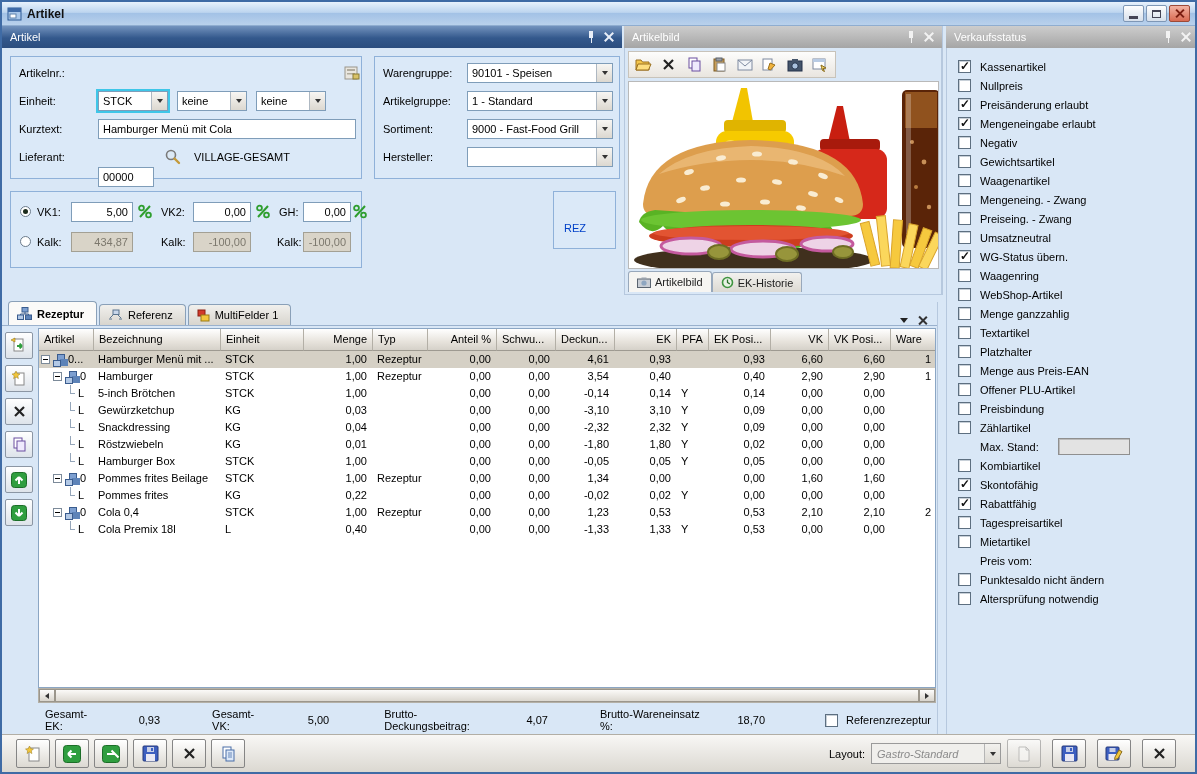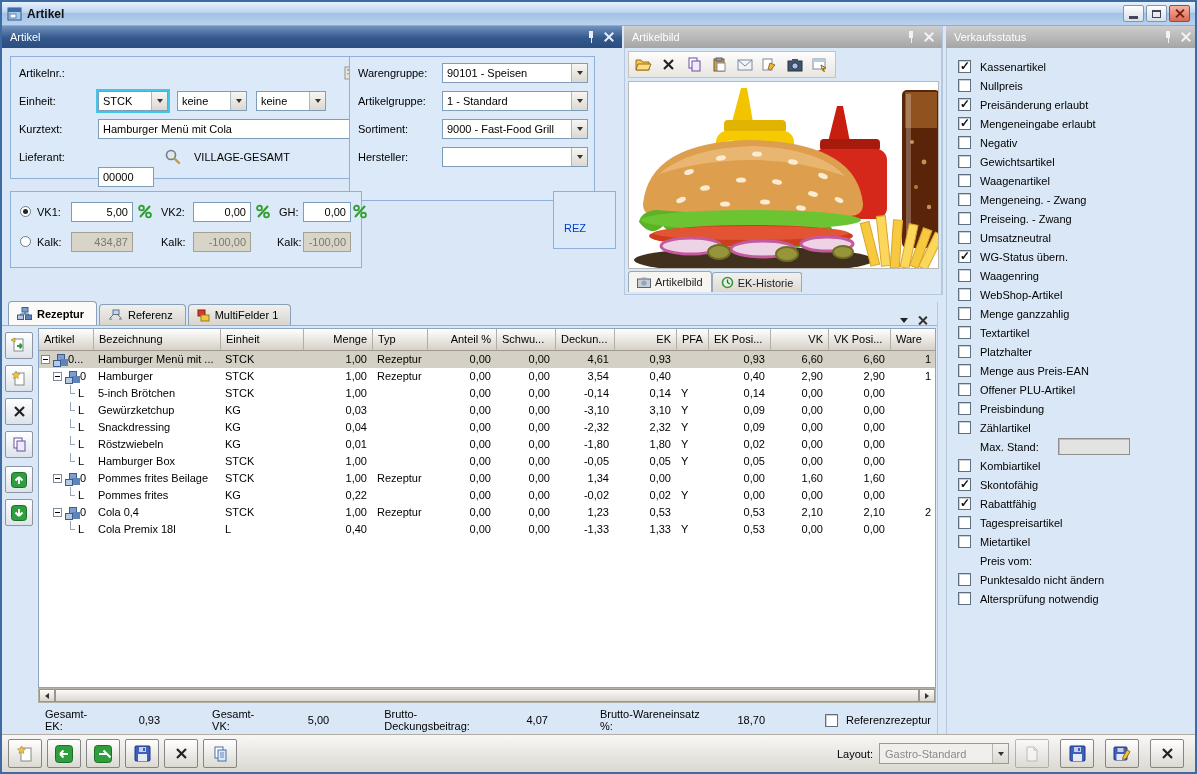--- a/index.html
+++ b/index.html
@@ -32,21 +32,21 @@
   .hdr-x { position:relative; width:10px; height:10px; }
   .hdr-x::before,.hdr-x::after { content:""; position:absolute; left:4px; top:-1px; width:2px; height:12px; background:currentColor; }
   .hdr-x::before{ transform:rotate(45deg);} .hdr-x::after{ transform:rotate(-45deg);}
   .hdr-blue .pin,.hdr-blue .hdr-x{ color:#e8eef8; } .hdr-gray .pin,.hdr-gray .hdr-x{ color:#f2f2f2; }
 
   
   .panel-artikel { position:absolute; left:0; top:0; width:620px; height:276px; }
   .artikel-body { position:absolute; top:22px; left:0; right:0; bottom:0; background:#d9e7f6; }
   .gbox { position:absolute; border:1px solid #8fb1d9; background:#dbe9f8; }
   #g1 { left:8px; top:8px; width:352px; height:123px; }
-  #g2 { left:347px; top:8px; width:246px; height:145px; }
+  #g2 { left:372px; top:8px; width:246px; height:123px; }
   #g3 { left:8px; top:143px; width:352px; height:77px; }
   #g4 { left:368px; top:143px; width:178px; height:58px; }
   #g5 { left:551px; top:143px; width:63px; height:58px; }
   .flabel { position:absolute; left:8px; line-height:20px; }
   .txt { position:absolute; height:20px; border:1px solid #7f9db9; background:#fff; padding:0 4px; line-height:18px; overflow:hidden; white-space:nowrap; }
   .txt.dis { background:#d9d4c8; color:#7c786d; border-color:#a3a094; }
   .txt.rnum { text-align:right; }
   .combo { position:absolute; height:20px; border:1px solid #7f9db9; background:#fff; display:flex; align-items:center; }
   .combo .cval { flex:1; padding:0 4px; overflow:hidden; white-space:nowrap; }
   .combo .cbtn { width:16px; align-self:stretch; border-left:1px solid #aeb8c2; background:linear-gradient(#f7f6f3,#dcd8d0); display:flex; align-items:center; justify-content:center; }
@@ -117,25 +117,25 @@
   .harrow { width:16px; height:13px; background:linear-gradient(#fdfdfc,#d9d5cd); border:1px solid #9b968c; display:flex; align-items:center; justify-content:center; }
   .tri-l { width:0; height:0; border-top:3px solid transparent; border-bottom:3px solid transparent; border-right:4px solid #333; }
   .tri-r { width:0; height:0; border-top:3px solid transparent; border-bottom:3px solid transparent; border-left:4px solid #333; }
   .hthumb { flex:1; margin:0; background:linear-gradient(#fbfaf8,#dcd8d0); border:1px solid #9b968c; }
 
   .summary { position:absolute; left:36px; top:408px; right:6px; height:20px; display:flex; align-items:center; }
   .summary .sl { color:#000; }
   .summary .sv { font-weight:normal; }
 
   
-  .bottombar { position:absolute; left:0; right:0; bottom:0; height:38px; background:linear-gradient(#f8f7f5,#dbd8d1); border-top:1px solid #b2aea5; display:flex; align-items:center; padding:0 6px; }
+  .bottombar { position:absolute; left:0; right:0; bottom:0; height:38px; background:linear-gradient(#f8f7f5,#dbd8d1); border-top:1px solid #b2aea5; display:flex; align-items:center; padding:0 14px; }
   .tbtn { width:34px; height:29px; border:1px solid #858585; border-radius:2px; background:linear-gradient(#ffffff,#dcd9d2); display:flex; align-items:center; justify-content:center; margin-right:5px; }
   .layout-cluster { margin-left:auto; display:flex; align-items:center; gap:6px; }
   .layout-select { width:130px; height:21px; border:1px solid #9a9a9a; background:#f0efec; display:flex; align-items:center; }
-  .layout-select .cval { flex:1; padding:0 5px; color:#8a8a8a; overflow:hidden; }
+  .layout-select .cval { flex:1; padding:0 5px; font-style:italic; color:#8a8a8a; overflow:hidden; }
   .layout-select .cbtn { width:16px; align-self:stretch; border-left:1px solid #b5b5b5; background:linear-gradient(#f2f1ee,#dcd9d2); display:flex; align-items:center; justify-content:center; }
   .tbtn.dis { opacity:.55; }
 
   .maglass { display:inline-block; }
   svg { display:block; }
 </style>
 </head>
 <body>
 
 <div class="window">

